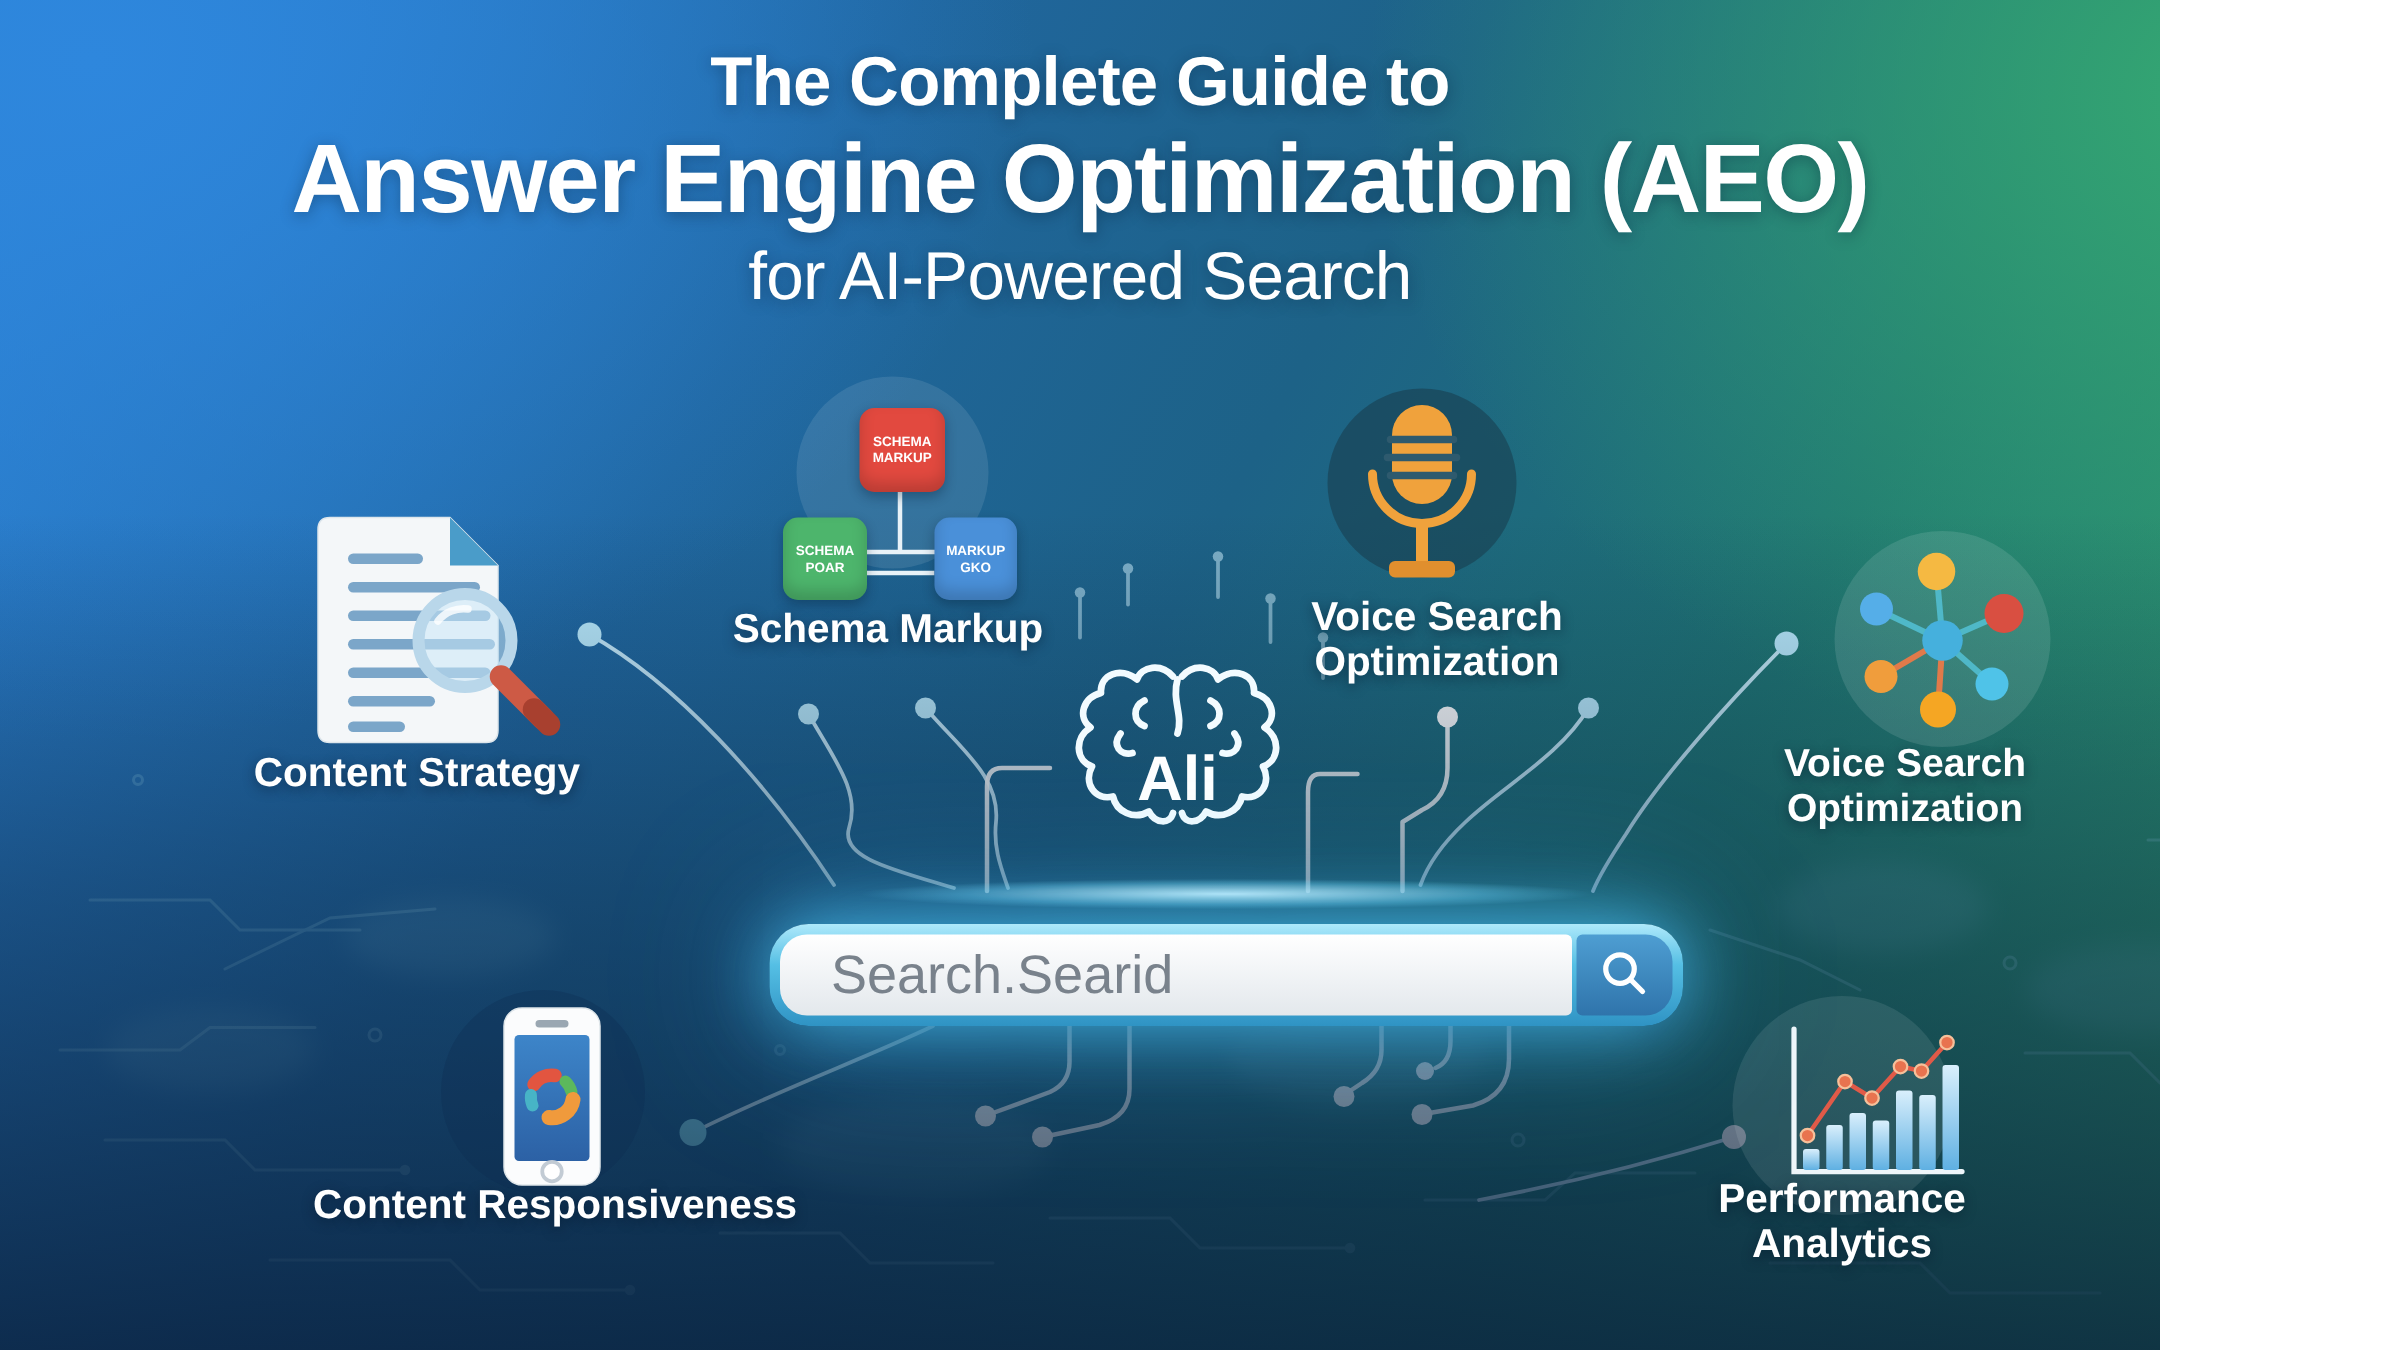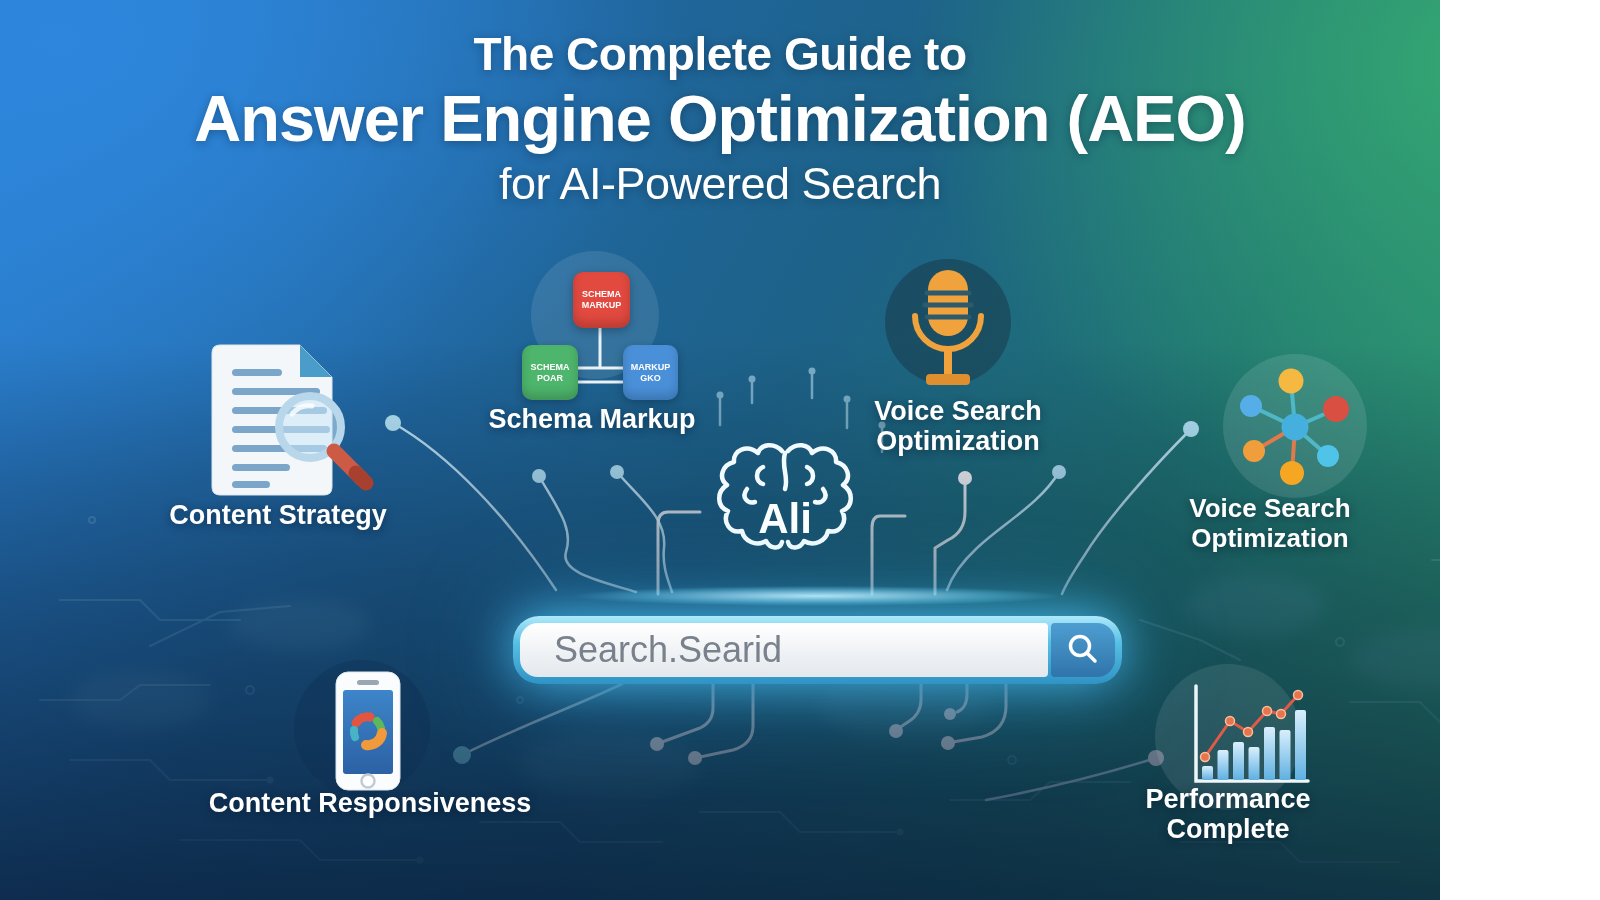--- a/index.html
+++ b/index.html
@@ -284,21 +284,21 @@
     <span class="l2">Voice Search</span>
     <span class="l2">Optimization</span>
   </div>
   <div class="lbl" style="left:1270px; top:493px; font-size:26px;">
     <span class="l2">Voice Search</span>
     <span class="l2">Optimization</span>
   </div>
   <div class="lbl" style="left:370px; top:788px;">Content Responsiveness</div>
   <div class="lbl" style="left:1228px; top:784px;">
     <span class="l2">Performance</span>
-    <span class="l2">Complete</span>
+    <span class="l2">Analytics</span>
   </div>
 
   <div class="streak"></div>
   <div class="streak b"></div>
   <div class="searchbar">
     <input class="searchfield" type="text" value="Search.Searid" style="">
     <button class="searchbtn">
       <svg width="36" height="36" viewBox="0 0 36 36">
         <circle cx="15" cy="14" r="9.5" stroke="#ffffff" stroke-width="3.5" fill="none"></circle>
         <line x1="22" y1="21" x2="30" y2="29" stroke="#ffffff" stroke-width="3.5" stroke-linecap="round"></line>

